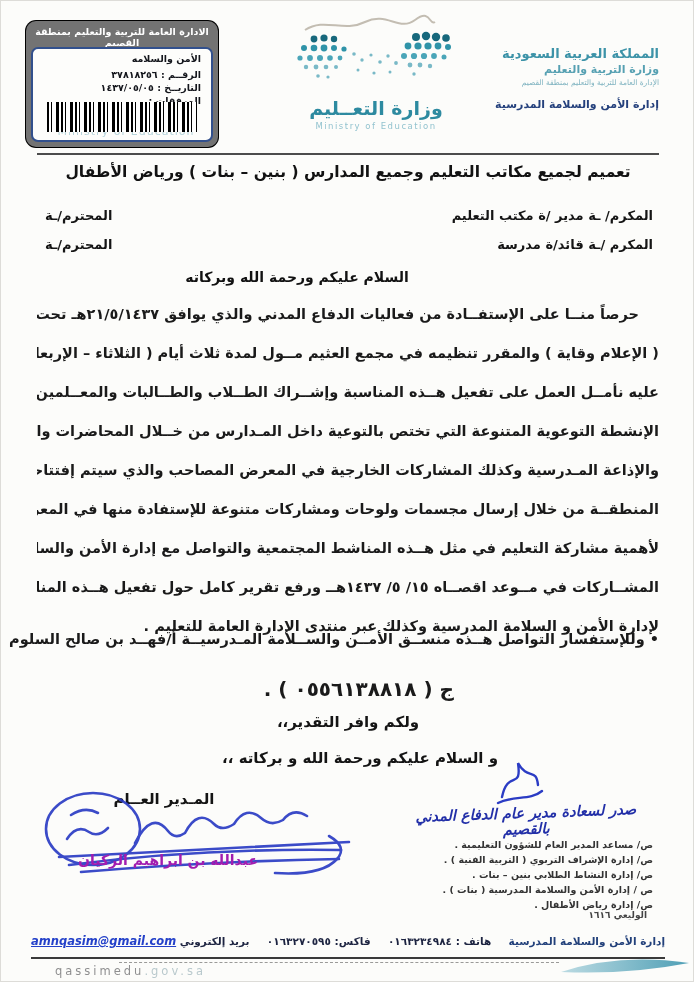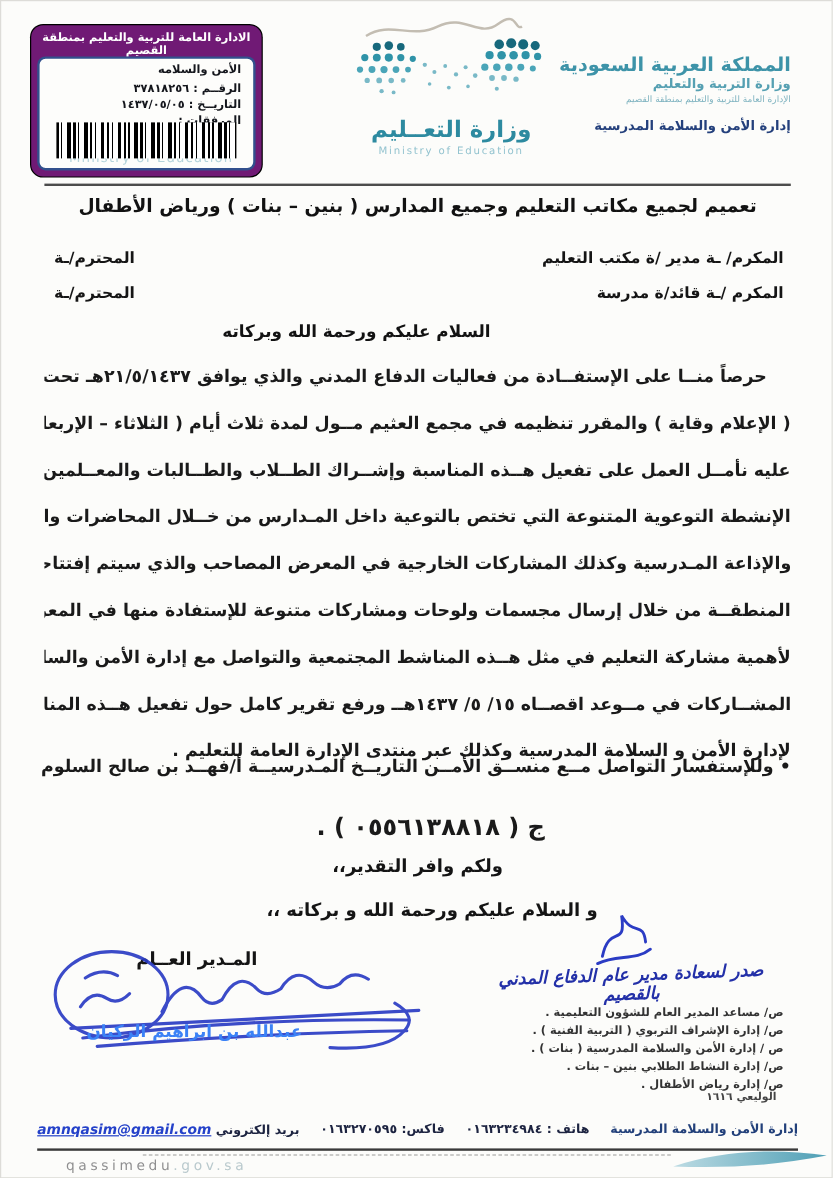--- a/index.html
+++ b/index.html
@@ -2,40 +2,40 @@
 <html lang="ar" dir="rtl"><head>
 <meta charset="utf-8">
 <style>
   html,body{margin:0;padding:0;background:#e9e9e6;}
   *{box-sizing:border-box;font-family:"DejaVu Sans","Liberation Sans",sans-serif;}
   #page{position:relative;width:694px;height:982px;margin:0 auto;background:#fcfcfa;
         overflow:hidden;direction:rtl;border:1px solid #dddcd8;}
   .abs{position:absolute;}
 
   
-  .stamp{left:25px;top:20px;width:192px;height:126px;background:#701a75;border-radius:10px;
+  .stamp{left:25px;top:20px;width:192px;height:126px;background:#737373;border-radius:10px;
          box-shadow:0 0 0 1px #000;}
   .stamp-header{color:#fff;font-size:9.5px;font-weight:bold;text-align:center;padding:5px 4px 3px;}
   .stamp-inner{position:absolute;left:5px;right:5px;top:26px;bottom:5px;background:#fdfdfb;
                border:2px solid #32508d;border-radius:7px;padding:3px 10px 2px;direction:rtl;}
   .stamp-line{font-size:9.5px;font-weight:bold;color:#14161c;line-height:13px;text-align:right;}
   .stamp-first{padding-left:28px;margin-bottom:3px;}
   .barcode{position:absolute;left:14px;bottom:8px;width:150px;height:30px;
            background:repeating-linear-gradient(90deg,#000 0 2px,#fff 2px 4px,#000 4px 5px,#fff 5px 9px,#000 9px 12px,#fff 12px 14px);}
   .ghost{position:absolute;left:8px;bottom:2px;width:170px;color:#a9cdd6;font-size:11px;
          letter-spacing:1px;direction:ltr;text-align:center;opacity:.85;}
 
   
   .logo{left:285px;top:28px;width:180px;text-align:center;direction:rtl;}
   .logo-ar{color:#2d8aa0;font-size:19px;font-weight:bold;letter-spacing:-1px;margin-top:2px;}
   .logo-en{color:#93c3cf;font-size:8.5px;letter-spacing:1.5px;direction:ltr;margin-top:2px;}
 
   
   .lh{right:34px;top:44px;width:210px;text-align:right;}
-  .lh-country{color:#3d93a8;font-size:16px;font-weight:bold;line-height:17px;}
+  .lh-country{color:#3d93a8;font-size:13px;font-weight:bold;line-height:17px;}
   .lh-ministry{color:#56a0b2;font-size:11px;font-weight:bold;line-height:15px;}
   .lh-admin{color:#7fb3c0;font-size:7.5px;line-height:12px;}
   .lh-dept{color:#24407c;font-size:11px;font-weight:bold;margin-top:9px;}
 
   .rule{left:36px;top:152px;width:622px;border-top:2px solid #4c4c4c;}
 
   .title{left:20px;top:162px;width:654px;text-align:center;font-size:15.5px;font-weight:bold;color:#121212;}
 
   .addr-row{left:0;width:694px;padding:0 42px 0 44px;display:flex;justify-content:space-between;
             font-size:13px;font-weight:bold;color:#151515;}
@@ -50,21 +50,21 @@
 
   .bullet-row{left:36px;top:630px;width:622px;font-size:14.5px;font-weight:bold;color:#1a1a1a;
               text-align:justify;text-align-last:justify;white-space:nowrap;}
   .phone-row{left:36px;top:676px;width:622px;font-size:20px;font-weight:bold;color:#1a1a1a;
              text-align:right;padding-right:205px;}
   .thanks{left:0;top:712px;width:694px;text-align:center;font-size:15px;font-weight:bold;color:#141414;}
   .salam{left:12px;top:748px;width:694px;text-align:center;font-size:15px;font-weight:bold;color:#141414;}
 
   
   .sig-title{left:108px;top:789px;width:110px;font-size:15px;font-weight:bold;color:#141414;text-align:center;}
-  .sig-name{left:41px;top:851px;width:210px;font-size:14px;font-weight:bold;color:#3b82f6;}
+  .sig-name{left:62px;top:851px;width:210px;font-size:14px;font-weight:bold;color:#a21caf;text-align:center;}
   .hand-note{right:42px;top:804px;width:250px;color:#2330a8;font-size:14.5px;font-weight:bold;
              font-style:italic;text-align:center;transform:rotate(-2deg);letter-spacing:-.5px;}
   .cc-list{right:40px;top:836px;width:230px;text-align:right;}
   .cc-item{font-size:9.5px;font-weight:bold;color:#333;line-height:15px;}
   .clerk{right:46px;top:909px;font-size:9px;font-weight:bold;color:#444;}
 
   
   .footer-row{left:30px;top:933px;width:634px;display:flex;direction:rtl;align-items:center;
               justify-content:space-between;}
   .f-dept{color:#22407a;font-size:10.5px;font-weight:bold;}
@@ -195,21 +195,21 @@
     <div class="bline">الإنشطة التوعوية المتنوعة التي تختص بالتوعية داخل المـدارس من خــلال المحاضرات والمعارض والأركان</div>
     <div class="bline">والإذاعة المـدرسية وكذلك المشاركات الخارجية في المعرض المصاحب والذي سيتم إفتتاحة برعاية سمو أمير</div>
     <div class="bline">المنطقــة من خلال إرسال مجسمات ولوحات ومشاركات متنوعة للإستفادة منها في المعرض الرئيسي وذلك</div>
     <div class="bline">لأهمية مشاركة التعليم في مثل هــذه المناشط المجتمعية والتواصل مع إدارة الأمن والسلامة المدرسية لتسليم</div>
     <div class="bline">المشــاركات في مــوعد اقصــاه ⁦١٥/ ٥/ ١٤٣٧هــ⁩ ورفع تقرير كامل حول تفعيل هــذه المناسبة في المدرسة</div>
     <div class="bline last">لإدارة الأمن و السلامة المدرسية وكذلك عبر منتدى الإدارة العامة للتعليم .</div>
   </div>
 
   <div class="abs bullet-row">
     <span>•</span>
-    <span>وللإستفسار التواصل مــع منســق الأمــن التاريــخ المـدرسيــة أ/فهــد بن صالح السلوم</span>
+    <span>وللإستفسار التواصل هــذه منســق الأمــن والســلامة المـدرسيــة أ/فهــد بن صالح السلوم</span>
   </div>
   <div class="abs phone-row">ج ( ٠٥٥٦١٣٨٨١٨ ) .</div>
 
   <div class="abs thanks">ولكم وافر التقدير،،</div>
   <div class="abs salam">و السلام عليكم ورحمة الله و بركاته ،،</div>
 
   <svg class="abs" style="left:487px;top:750px;" width="62" height="58">
     <g fill="none" stroke="#2b3cc4" stroke-width="2.4" stroke-linecap="round">
       <path d="M14,46 C20,18 34,40 30,12 C40,30 48,16 50,34"></path>
       <path d="M10,52 C26,44 42,50 54,40"></path>
@@ -229,22 +229,22 @@
       <path d="M292,49 q19,11 8,23 q-15,17 -62,14"></path>
     </g>
   </svg>
   <div class="abs sig-name">عبدالله بن ابراهيم الركيان</div>
 
   <div class="abs hand-note">صدر لسعادة مدير عام الدفاع المدني بالقصيم</div>
 
   <div class="abs cc-list">
     <div class="cc-item">ص/ مساعد المدير العام للشؤون التعليمية .</div>
     <div class="cc-item">ص/ إدارة الإشراف التربوي ( التربية الفنية ) .</div>
+    <div class="cc-item">ص/ إدارة النشاط الطلابي بنين – بنات .</div>
     <div class="cc-item">ص / إدارة الأمن والسلامة المدرسية ( بنات ) .</div>
-    <div class="cc-item">ص/ إدارة النشاط الطلابي بنين – بنات .</div>
     <div class="cc-item">ص/ إدارة رياض الأطفال .</div>
   </div>
   <div class="abs clerk">الوليعي ١٦١٦</div>
 
   <div class="abs footer-row">
     <span class="f-dept">إدارة الأمن والسلامة المدرسية</span>
     <span class="f-item">
       <span>هاتف :</span>
       <span>٠١٦٣٢٣٤٩٨٤</span>
     </span>

